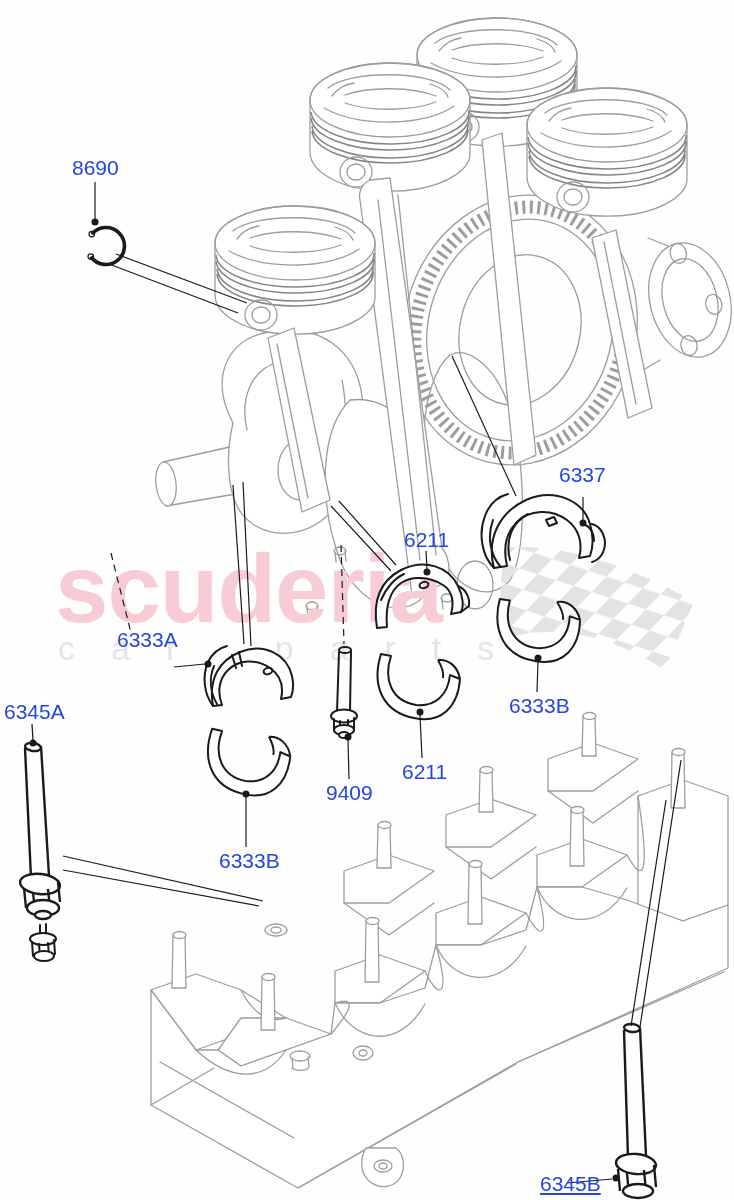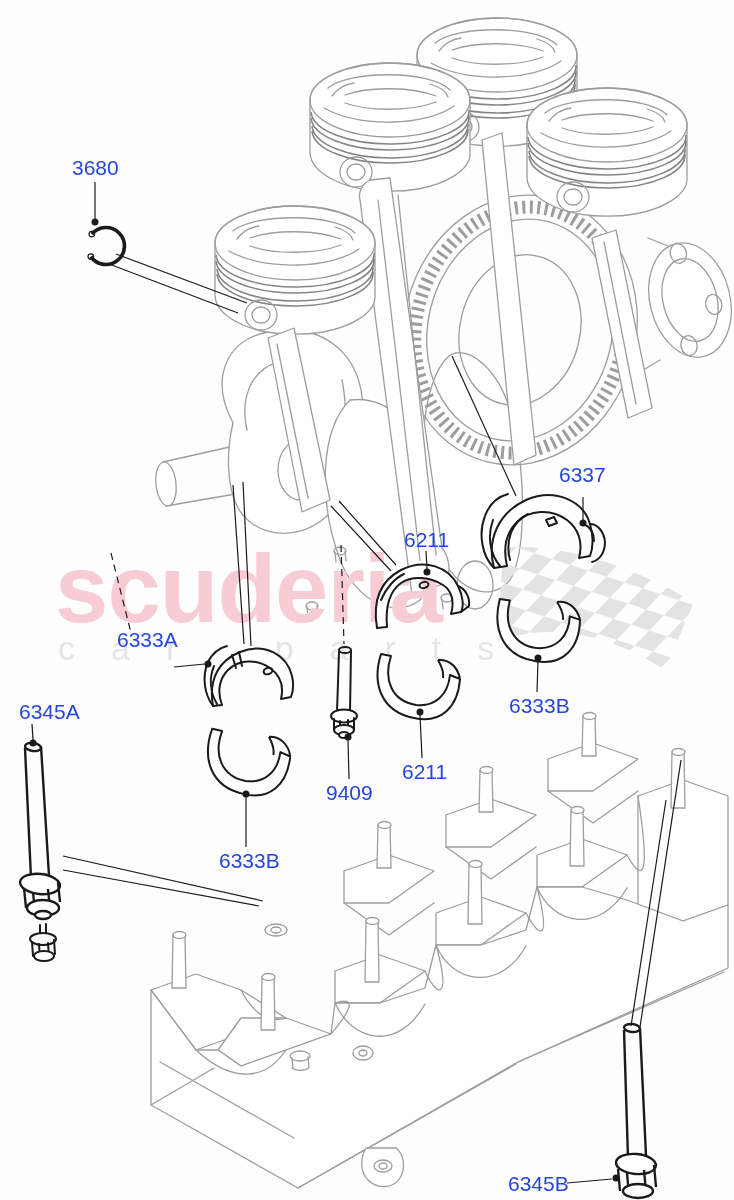--- a/index.html
+++ b/index.html
@@ -241,24 +241,24 @@
     <path class="ldd" d="M341,545 L344,644 M111,553 L131,633"></path>
     <path class="ld" d="M246,847 L246,797"></path>
         <circle cx="246" cy="794" r="3.5" class="dot"></circle>
     <path class="ld" d="M567,1183 L612,1179"></path>
         <circle cx="616" cy="1178" r="3.5" class="dot"></circle>
     <path class="ld" d="M666,800 L631,1026 M681,760 L640,1027"></path>
   </g>
 </svg>
 
 <div id="labels-layer">
-      <span class="callout" style="left: 72px; top: 157px;">3680</span>
+      <span class="callout" style="left: 72px; top: 157px;">8690</span>
       <span class="callout" style="left: 559px; top: 464px;">6337</span>
       <span class="callout" style="left: 404px; top: 529px;">6211</span>
       <span class="callout" style="left: 117px; top: 629px; text-align: right;">6333A</span>
-      <span class="callout" style="left: 19px; top: 701px; text-align: center;">6345A</span>
+      <span class="callout" style="left: 4px; top: 701px; text-align: center;">6345A</span>
       <span class="callout" style="left: 509px; top: 695px;">6333B</span>
       <span class="callout" style="left: 402px; top: 761px;">6211</span>
       <span class="callout" style="left: 326px; top: 782px;">9409</span>
       <span class="callout" style="left: 219px; top: 850px;">6333B</span>
-      <span class="callout" style="left: 508px; top: 1173px;">6345B</span>
+      <span class="callout" style="left: 540px; top: 1173px; text-decoration: underline;">6345B</span>
     </div>
 </div>
 
 </body></html>

